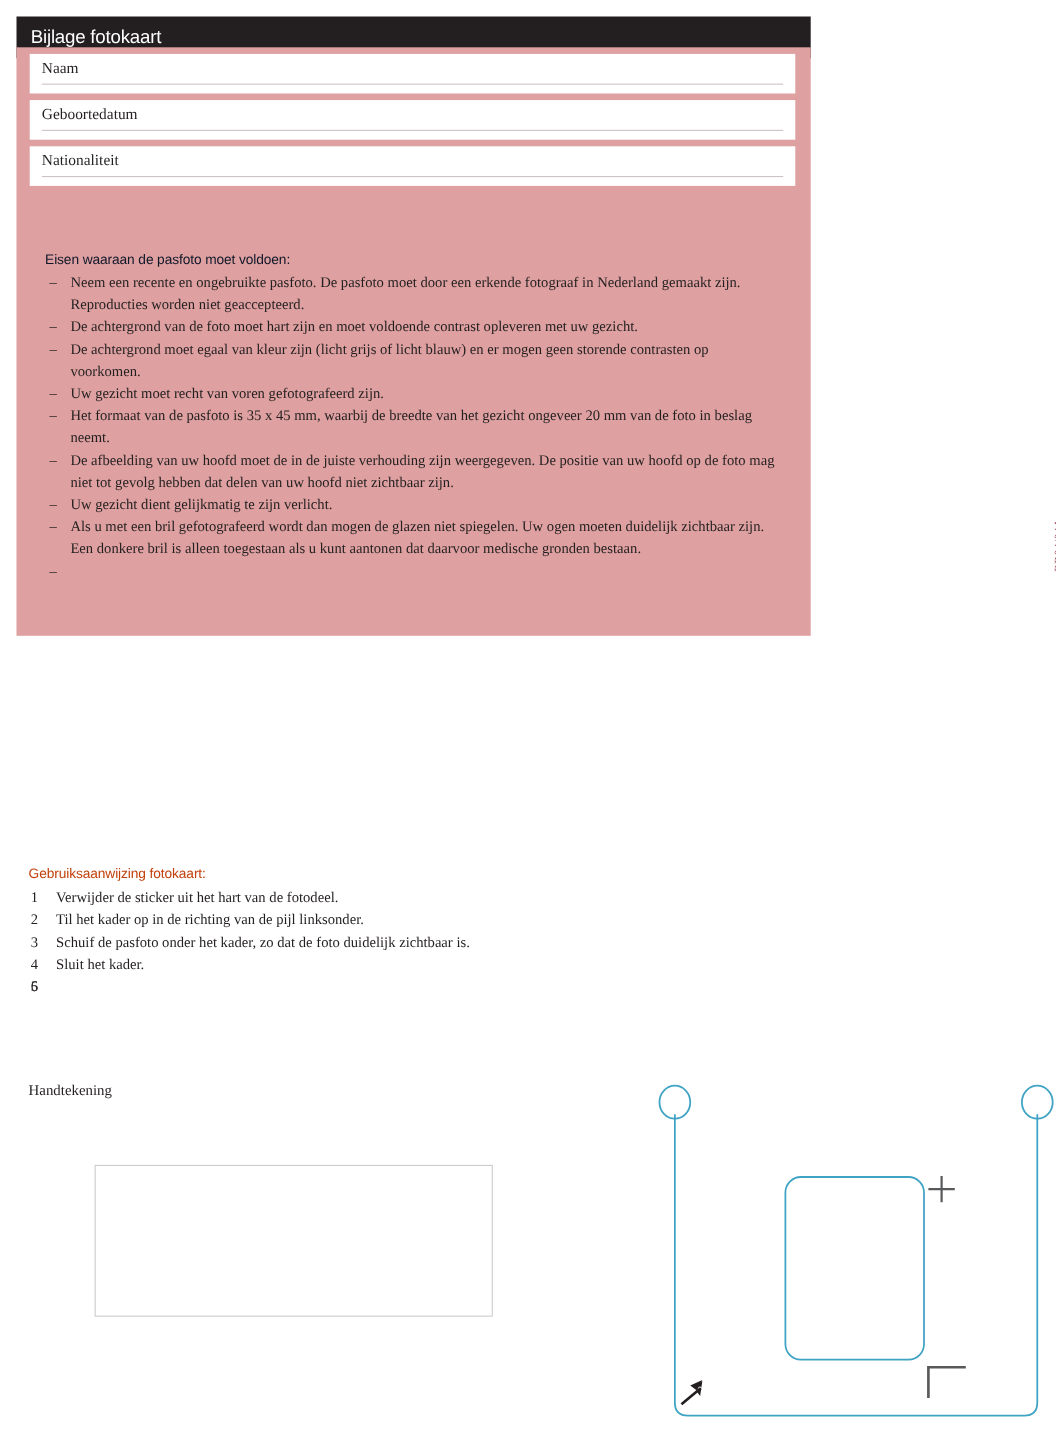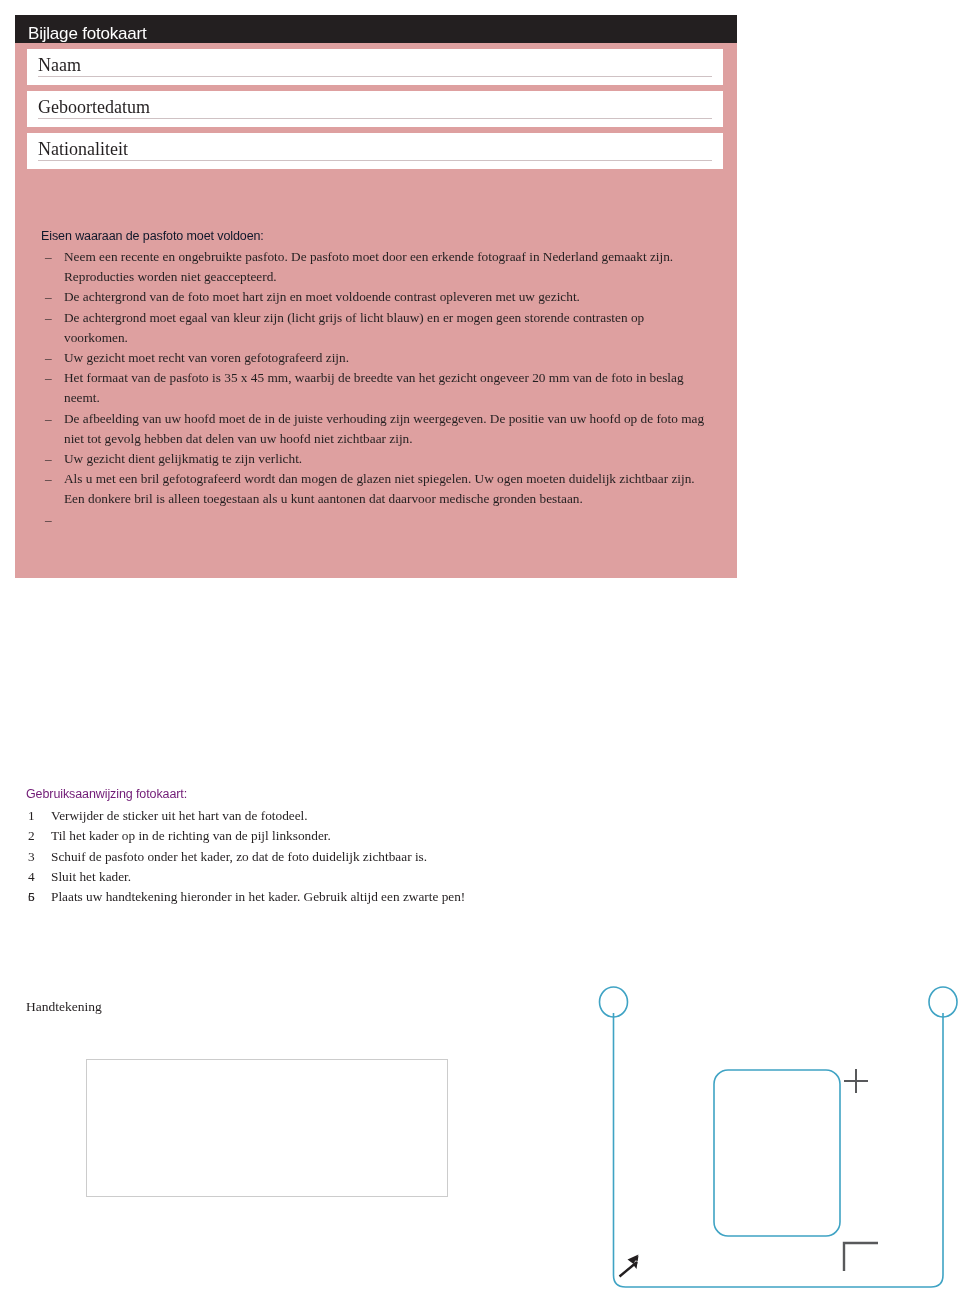--- a/index.html
+++ b/index.html
@@ -58,21 +58,21 @@
     position: relative;
     margin: 6px 14px 0 12px;
     height: 36px;
     background: #ffffff;
   }
   .field-box:first-child { margin-top: 6px; }
   .field-label {
     position: absolute;
     left: 11px;
     top: 6px;
-    font-size: 18px;
+    font-size: 14px;
     font-family: "Liberation Serif", serif;
     color: #231f20;
     white-space: nowrap;
   }
   .field-rule {
     position: absolute;
     left: 11px;
     right: 11px;
     bottom: 8px;
     height: 1px;
@@ -131,21 +131,21 @@
   
   .instructions {
     position: absolute;
     left: 26px;
     top: 787px;
     width: 700px;
   }
   .instr-heading {
     font-family: "Liberation Sans", sans-serif;
     font-size: 12.5px;
-    color: #701a75;
+    color: #c2410c;
     margin: 0 0 5px 0;
     letter-spacing: -0.1px;
   }
   ol.instr-items {
     list-style: none;
     margin: 0;
     padding: 0;
   }
   ol.instr-items li {
     position: relative;
@@ -164,21 +164,20 @@
   }
 
   
   .sig-label {
     position: absolute;
     left: 26px;
     top: 983px;
     font-size: 13.5px;
     font-family: "Liberation Serif", serif;
     color: #231f20;
-    margin-top: 16px;
   }
   .sig-box {
     position: absolute;
     left: 86px;
     top: 1059px;
     width: 362px;
     height: 138px;
     border: 1px solid #cccccc;
     background: #ffffff;
     box-sizing: border-box;
@@ -237,21 +236,21 @@
 <div class="doc-code">BD04/04A</div>
 
 <div class="instructions">
   <p class="instr-heading">Gebruiksaanwijzing fotokaart:</p>
   <ol class="instr-items">
     <li><span class="num">1</span><span>Verwijder de sticker uit het hart van de fotodeel.</span></li>
     <li><span class="num">2</span><span>Til het kader op in de richting van de pijl linksonder.</span></li>
     <li><span class="num">3</span><span>Schuif de pasfoto onder het kader, zo dat de foto duidelijk zichtbaar is.</span></li>
     <li><span class="num">4</span><span>Sluit het kader.</span></li>
     <li><span class="num">5</span></li>
-    <li><span class="num">6</span><span>Plaats uw handtekening hieronder in het kader. Gebruik altijd een zwarte pen!</span></li>
+    <li><span class="num">6</span></li>
   </ol>
 </div>
 
 <div class="sig-label">Handtekening</div>
 <div class="sig-box"></div>
 
 <div class="photocard">
   <svg width="380" height="323" viewBox="0 0 380 323" xmlns="http://www.w3.org/2000/svg">
 
     <g fill="none" stroke="#3fa3c4" stroke-width="1.6">

